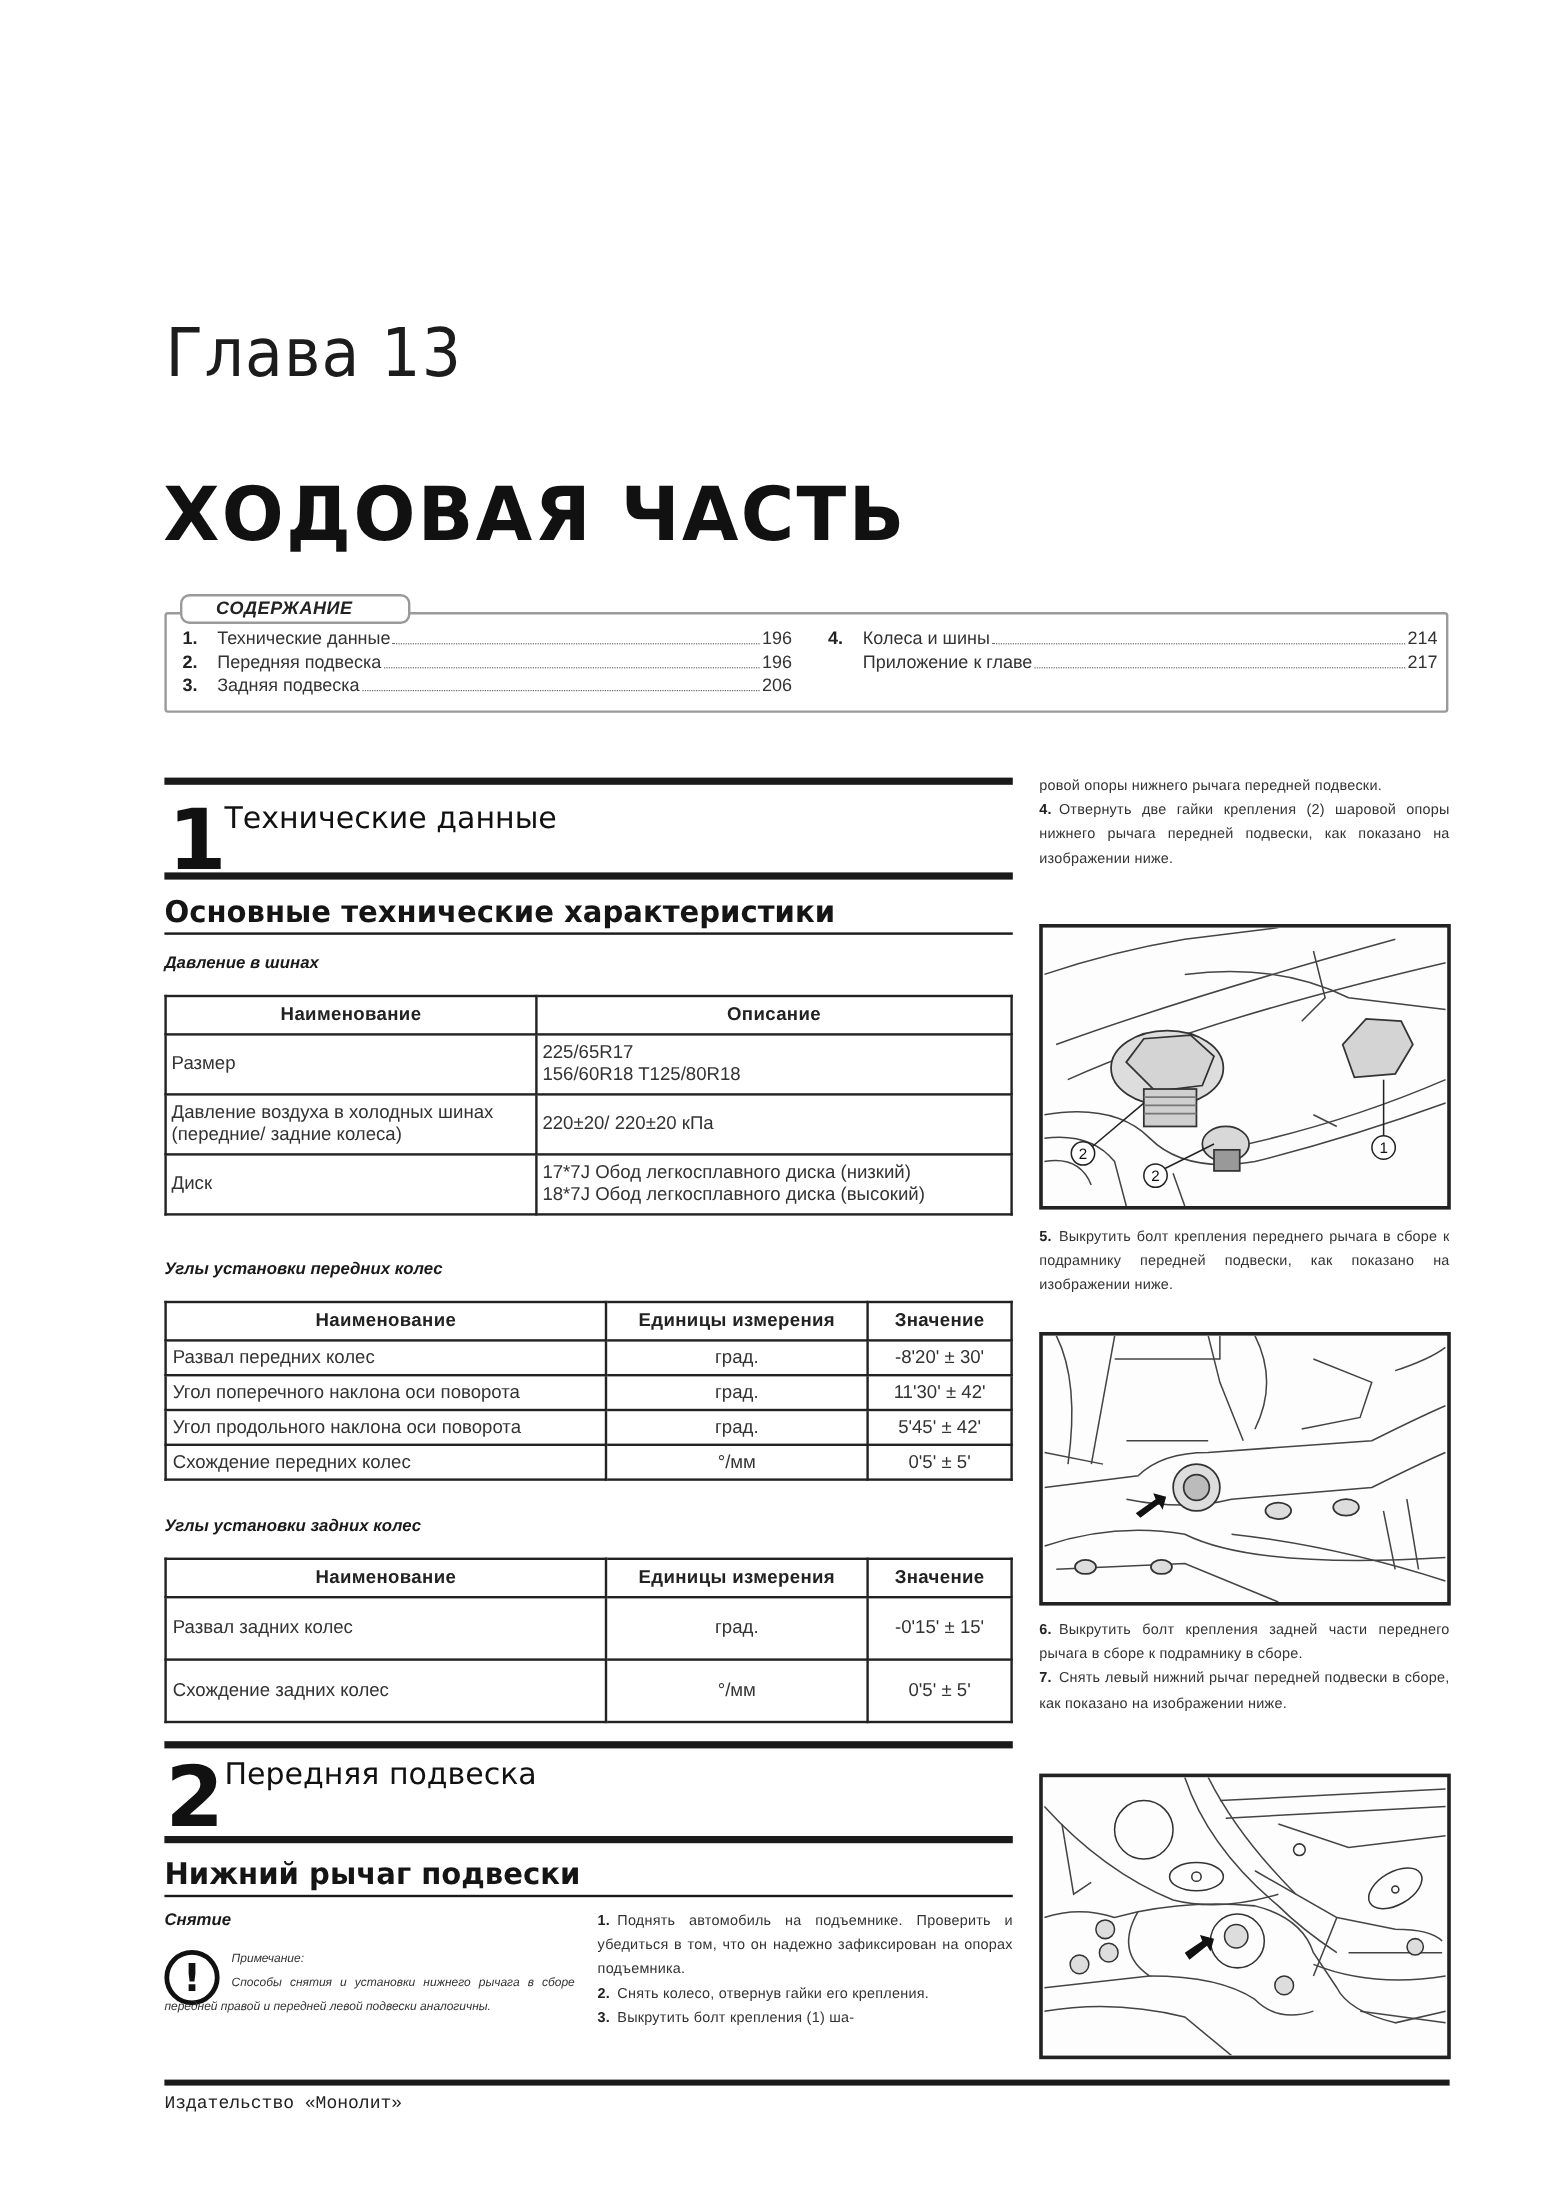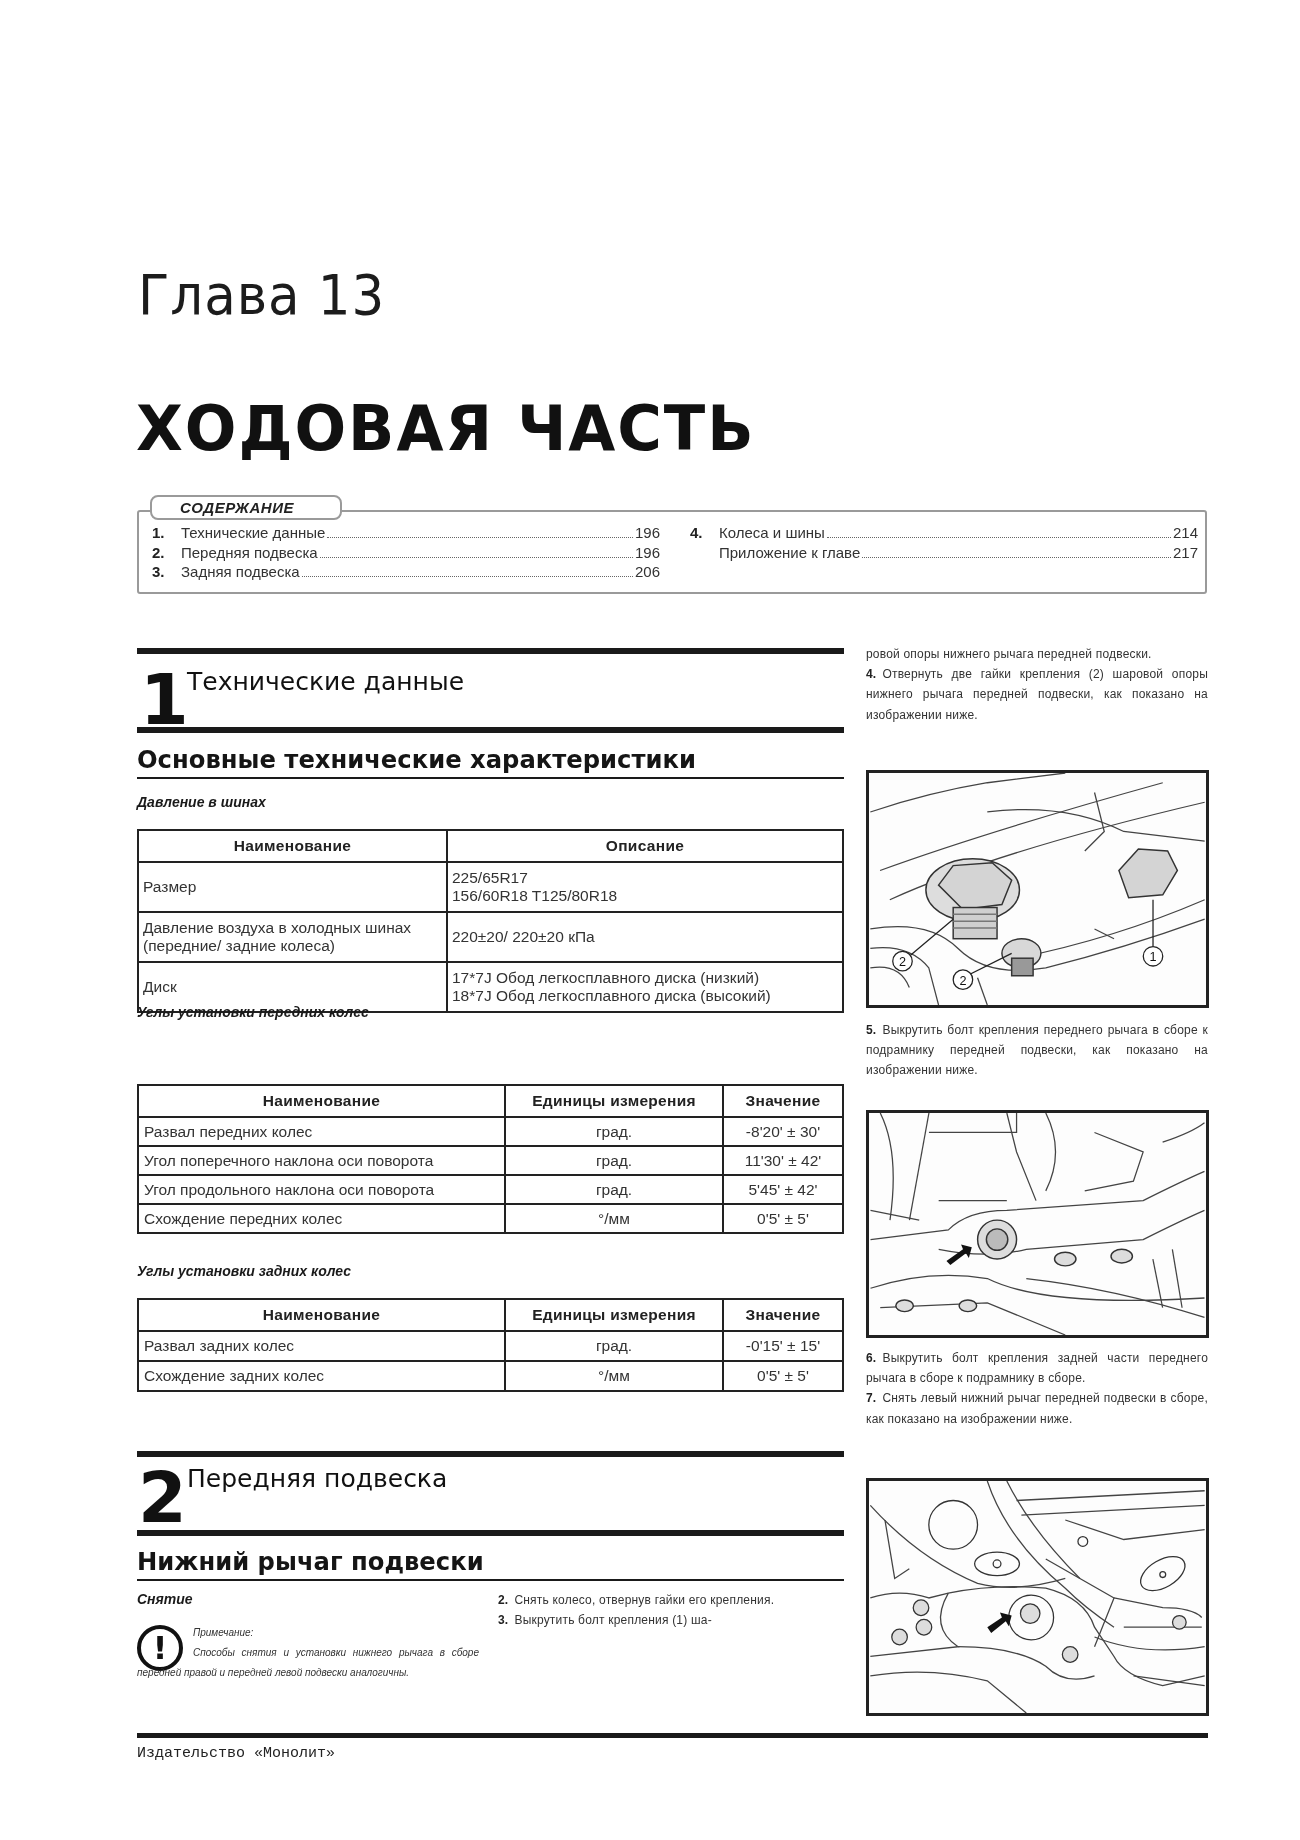--- a/index.html
+++ b/index.html
@@ -46,21 +46,21 @@
   .t1 .r2 td { height: 50px; }
   .t1 .r3 td { height: 50px; }
 
   .t2 { left: 137px; top: 1084px; width: 707px; }
   .t2 td { height: 29px; padding: 0 5px; }
   .t2 .c1 { width: 367px; }
   .t2 .c2 { width: 218px; text-align: center; }
   .t2 .c3 { text-align: center; }
 
   .t3 { left: 137px; top: 1298px; width: 707px; }
-  .t3 td { height: 30px; padding: 5px 5px; }
+  .t3 td { height: 30px; padding: 16px 5px; }
   .t3 .c1 { width: 367px; }
   .t3 .c2 { width: 218px; text-align: center; }
   .t3 .c3 { text-align: center; }
 
   
   .body-text { font-size: 12px; line-height: 20.2px; color: #333; text-align: justify; letter-spacing: 0.2px; }
   .body-text .n { font-weight: bold; color: #222; margin-right: 6px; }
   .note-text { font-size: 10px; line-height: 20.2px; color: #333; font-style: italic; text-align: justify; }
 
   .note-icon { left: 137px; top: 1625px; width: 46px; height: 46px; border: 4px solid #111; border-radius: 50%; display: flex; align-items: center; justify-content: center; font-weight: bold; font-size: 32px; color: #111; line-height: 1; font-family: "DejaVu Sans", sans-serif; }
@@ -148,21 +148,21 @@
     <tr class="r3">
       <td class="c1">Диск</td>
       <td>
         <div>17*7J Обод легкосплавного диска (низкий)</div>
         <div>18*7J Обод легкосплавного диска (высокий)</div>
       </td>
     </tr>
   </tbody>
 </table>
 
-<div class="abs it-head" style="left:137px; top:1004px;">Углы установки передних колес</div>
+<div class="abs it-head" style="left:137px; top:1049px;">Углы установки передних колес</div>
 <table class="abs t2">
   <thead>
     <tr>
       <th class="c1">Наименование</th>
       <th class="c2">Единицы измерения</th>
       <th class="c3">Значение</th>
     </tr>
   </thead>
   <tbody>
     <tr>
@@ -221,20 +221,21 @@
 
 <div class="abs it-head" style="left:137px; top:1591px;">Снятие</div>
 
 <div class="abs note-icon">!</div>
 <div class="abs note-text" style="left:137px; top:1623px; width:342px;">
   <div style="padding-left:56px;">Примечание:</div>
   <div style="text-indent:56px;">Способы снятия и установки нижнего рычага в сборе передней правой и передней левой подвески аналогичны.</div>
 </div>
 
 <div class="abs body-text" style="left:498px; top:1590px; width:346px;">
+  <p><span class="n">1.</span><span>Поднять автомобиль на подъемнике. Проверить и убедиться в том, что он надежно зафиксирован на опорах подъемника.</span></p>
   <p><span class="n">2.</span><span>Снять колесо, отвернув гайки его крепления.</span></p>
   <p><span class="n">3.</span><span>Выкрутить болт крепления (1) ша-</span></p>
 </div>
 
 <div class="abs body-text" style="left:866px; top:644px; width:342px;">
   <p>ровой опоры нижнего рычага передней подвески.</p>
   <p><span class="n">4.</span><span>Отвернуть две гайки крепления (2) шаровой опоры нижнего рычага передней подвески, как показано на изображении ниже.</span></p>
 </div>
 
 <div class="abs figure" style="left:866px; top:770px; width:343px; height:238px;">

